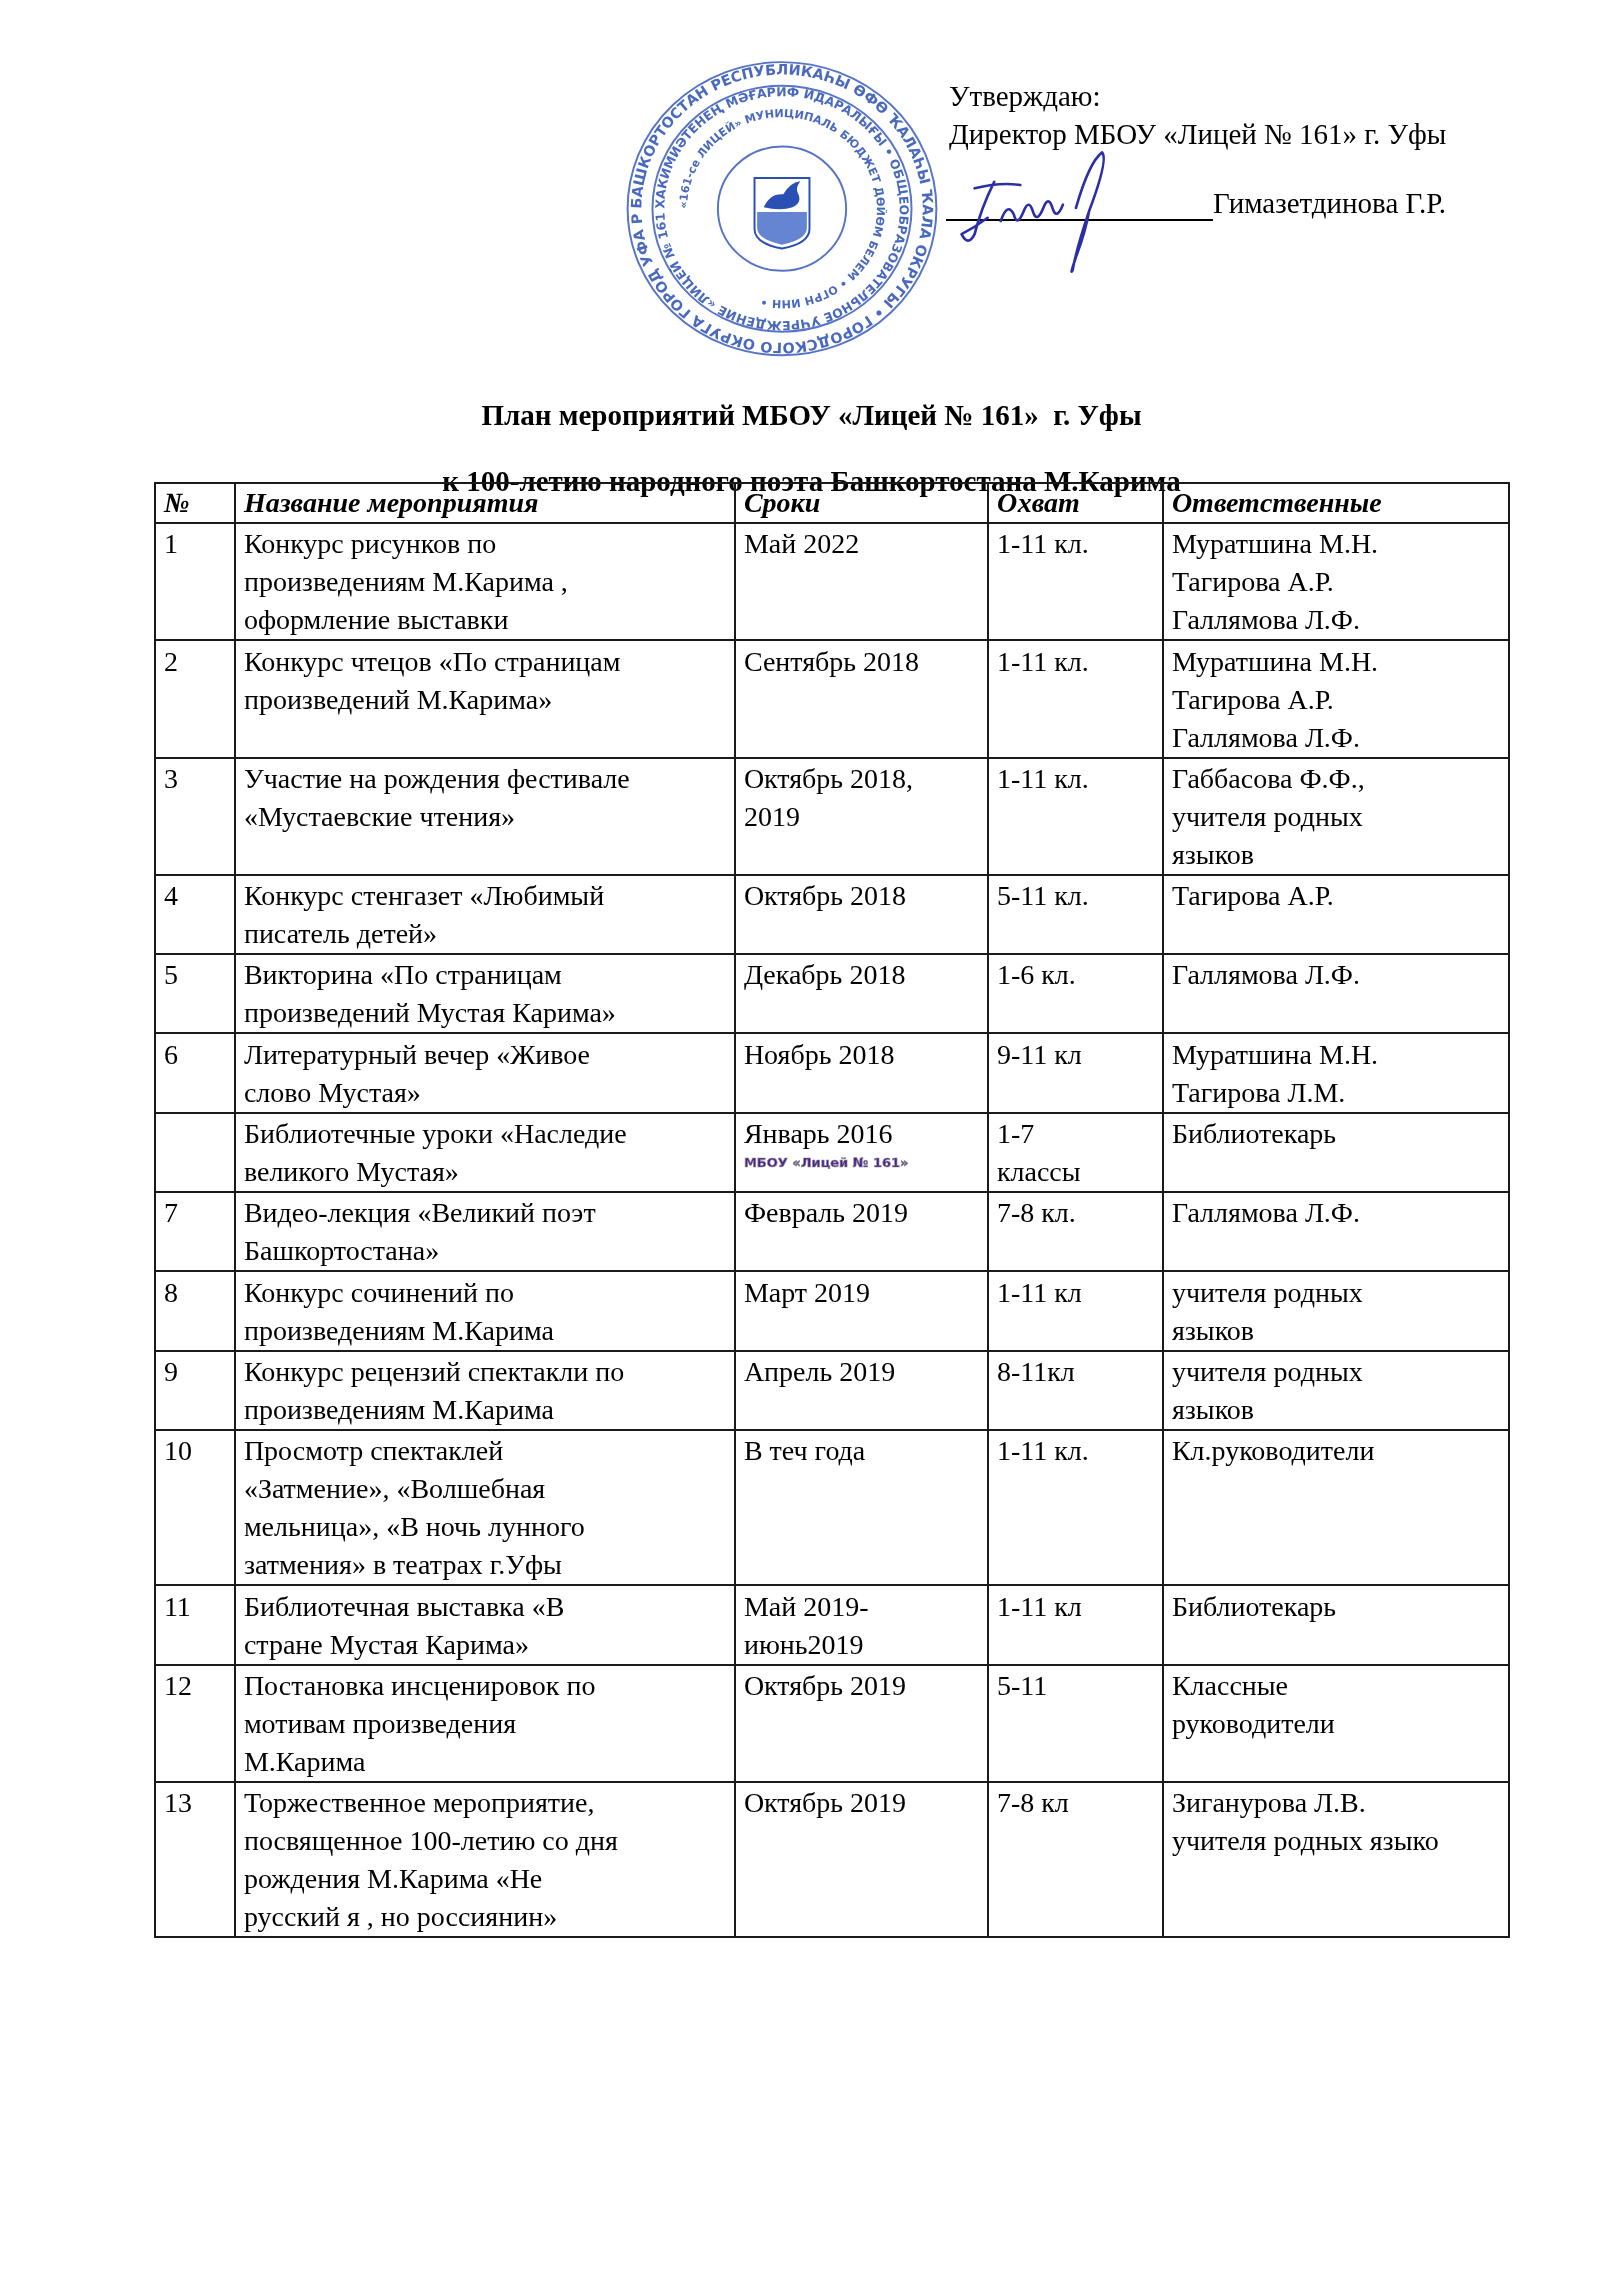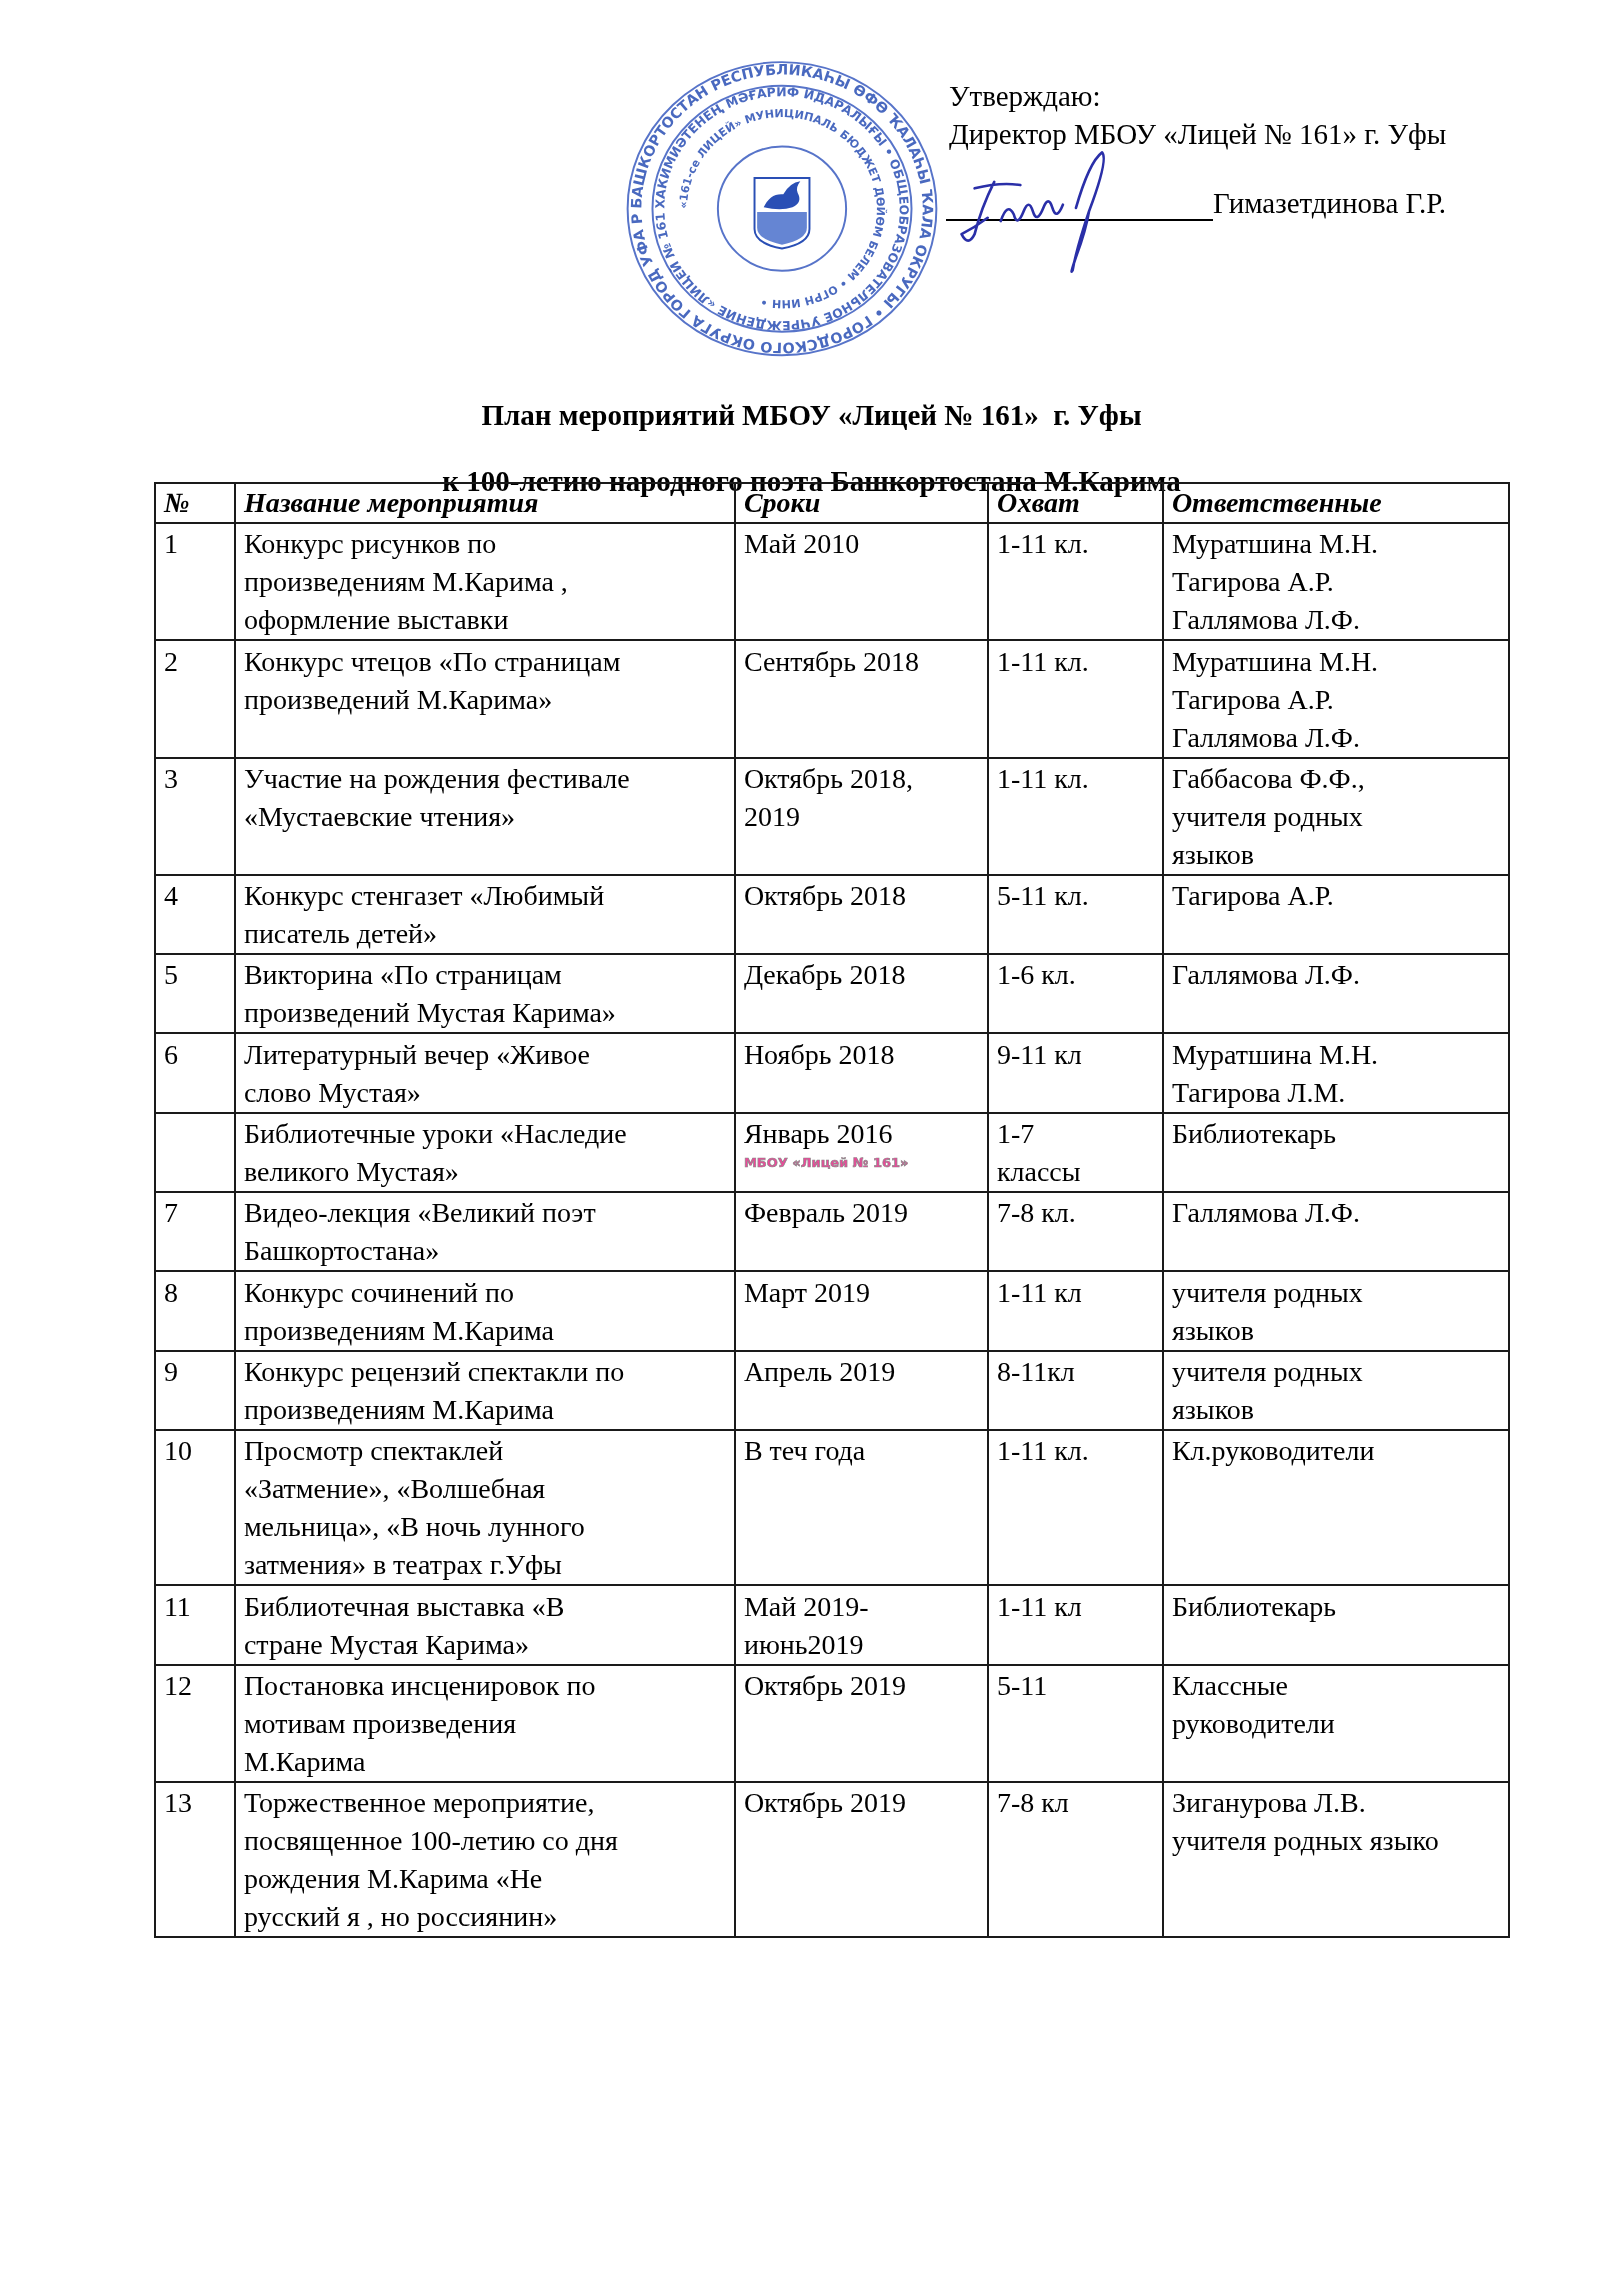--- a/index.html
+++ b/index.html
@@ -24,21 +24,21 @@
   table.plan th, table.plan td { border: 2px solid #1a1a1a; vertical-align: top;
                padding: 0 6.5px 0 7.9px; line-height: 38px; text-align: left; }
   table.plan th { font-style: italic; font-weight: bold; height: 38px; }
   table.plan td { padding-top: 1.3px; }
   .c-no { width: 80px; }
   .c-name { width: 500px; }
   .c-date { width: 253px; }
   .c-cov { width: 175px; }
   .c-resp { width: 346px; }
   .watermark { display: block; font-family: "DejaVu Sans", sans-serif; font-weight: bold;
-               font-size: 13px; line-height: 14.4px; color: #ec4899;
+               font-size: 13px; line-height: 14.4px; color: #4c1d95;
                -webkit-text-stroke: 0.7px #8a8a8a; margin-top: 2.6px; }
   .cell-line { display: block; white-space: nowrap; }
 </style>
 </head>
 <body>
 
 <svg class="seal" viewBox="0 0 480 455">
   <defs>
     <path id="ring1" d="M240,227 m-215,0 a215,205 0 1,1 430,0 a215,205 0 1,1 -430,0"></path>
     <path id="ring2" d="M240,227 m-180,0 a180,172 0 1,1 360,0 a180,172 0 1,1 -360,0"></path>
@@ -101,21 +101,21 @@
   </thead>
   <tbody id="plan-body">
       <tr style="height: 115px;">
         <td>1</td>
         <td>
           <span class="cell-line">Конкурс рисунков по</span>
           <span class="cell-line">произведениям М.Карима ,</span>
           <span class="cell-line">оформление выставки</span>
         </td>
         <td>
-          <span class="cell-line">Май 2010</span>
+          <span class="cell-line">Май 2022</span>
         </td>
         <td>
           <span class="cell-line">1-11 кл.</span>
         </td>
         <td>
           <span class="cell-line">Муратшина М.Н.</span>
           <span class="cell-line">Тагирова А.Р.</span>
           <span class="cell-line">Галлямова Л.Ф.</span>
         </td>
       </tr>

